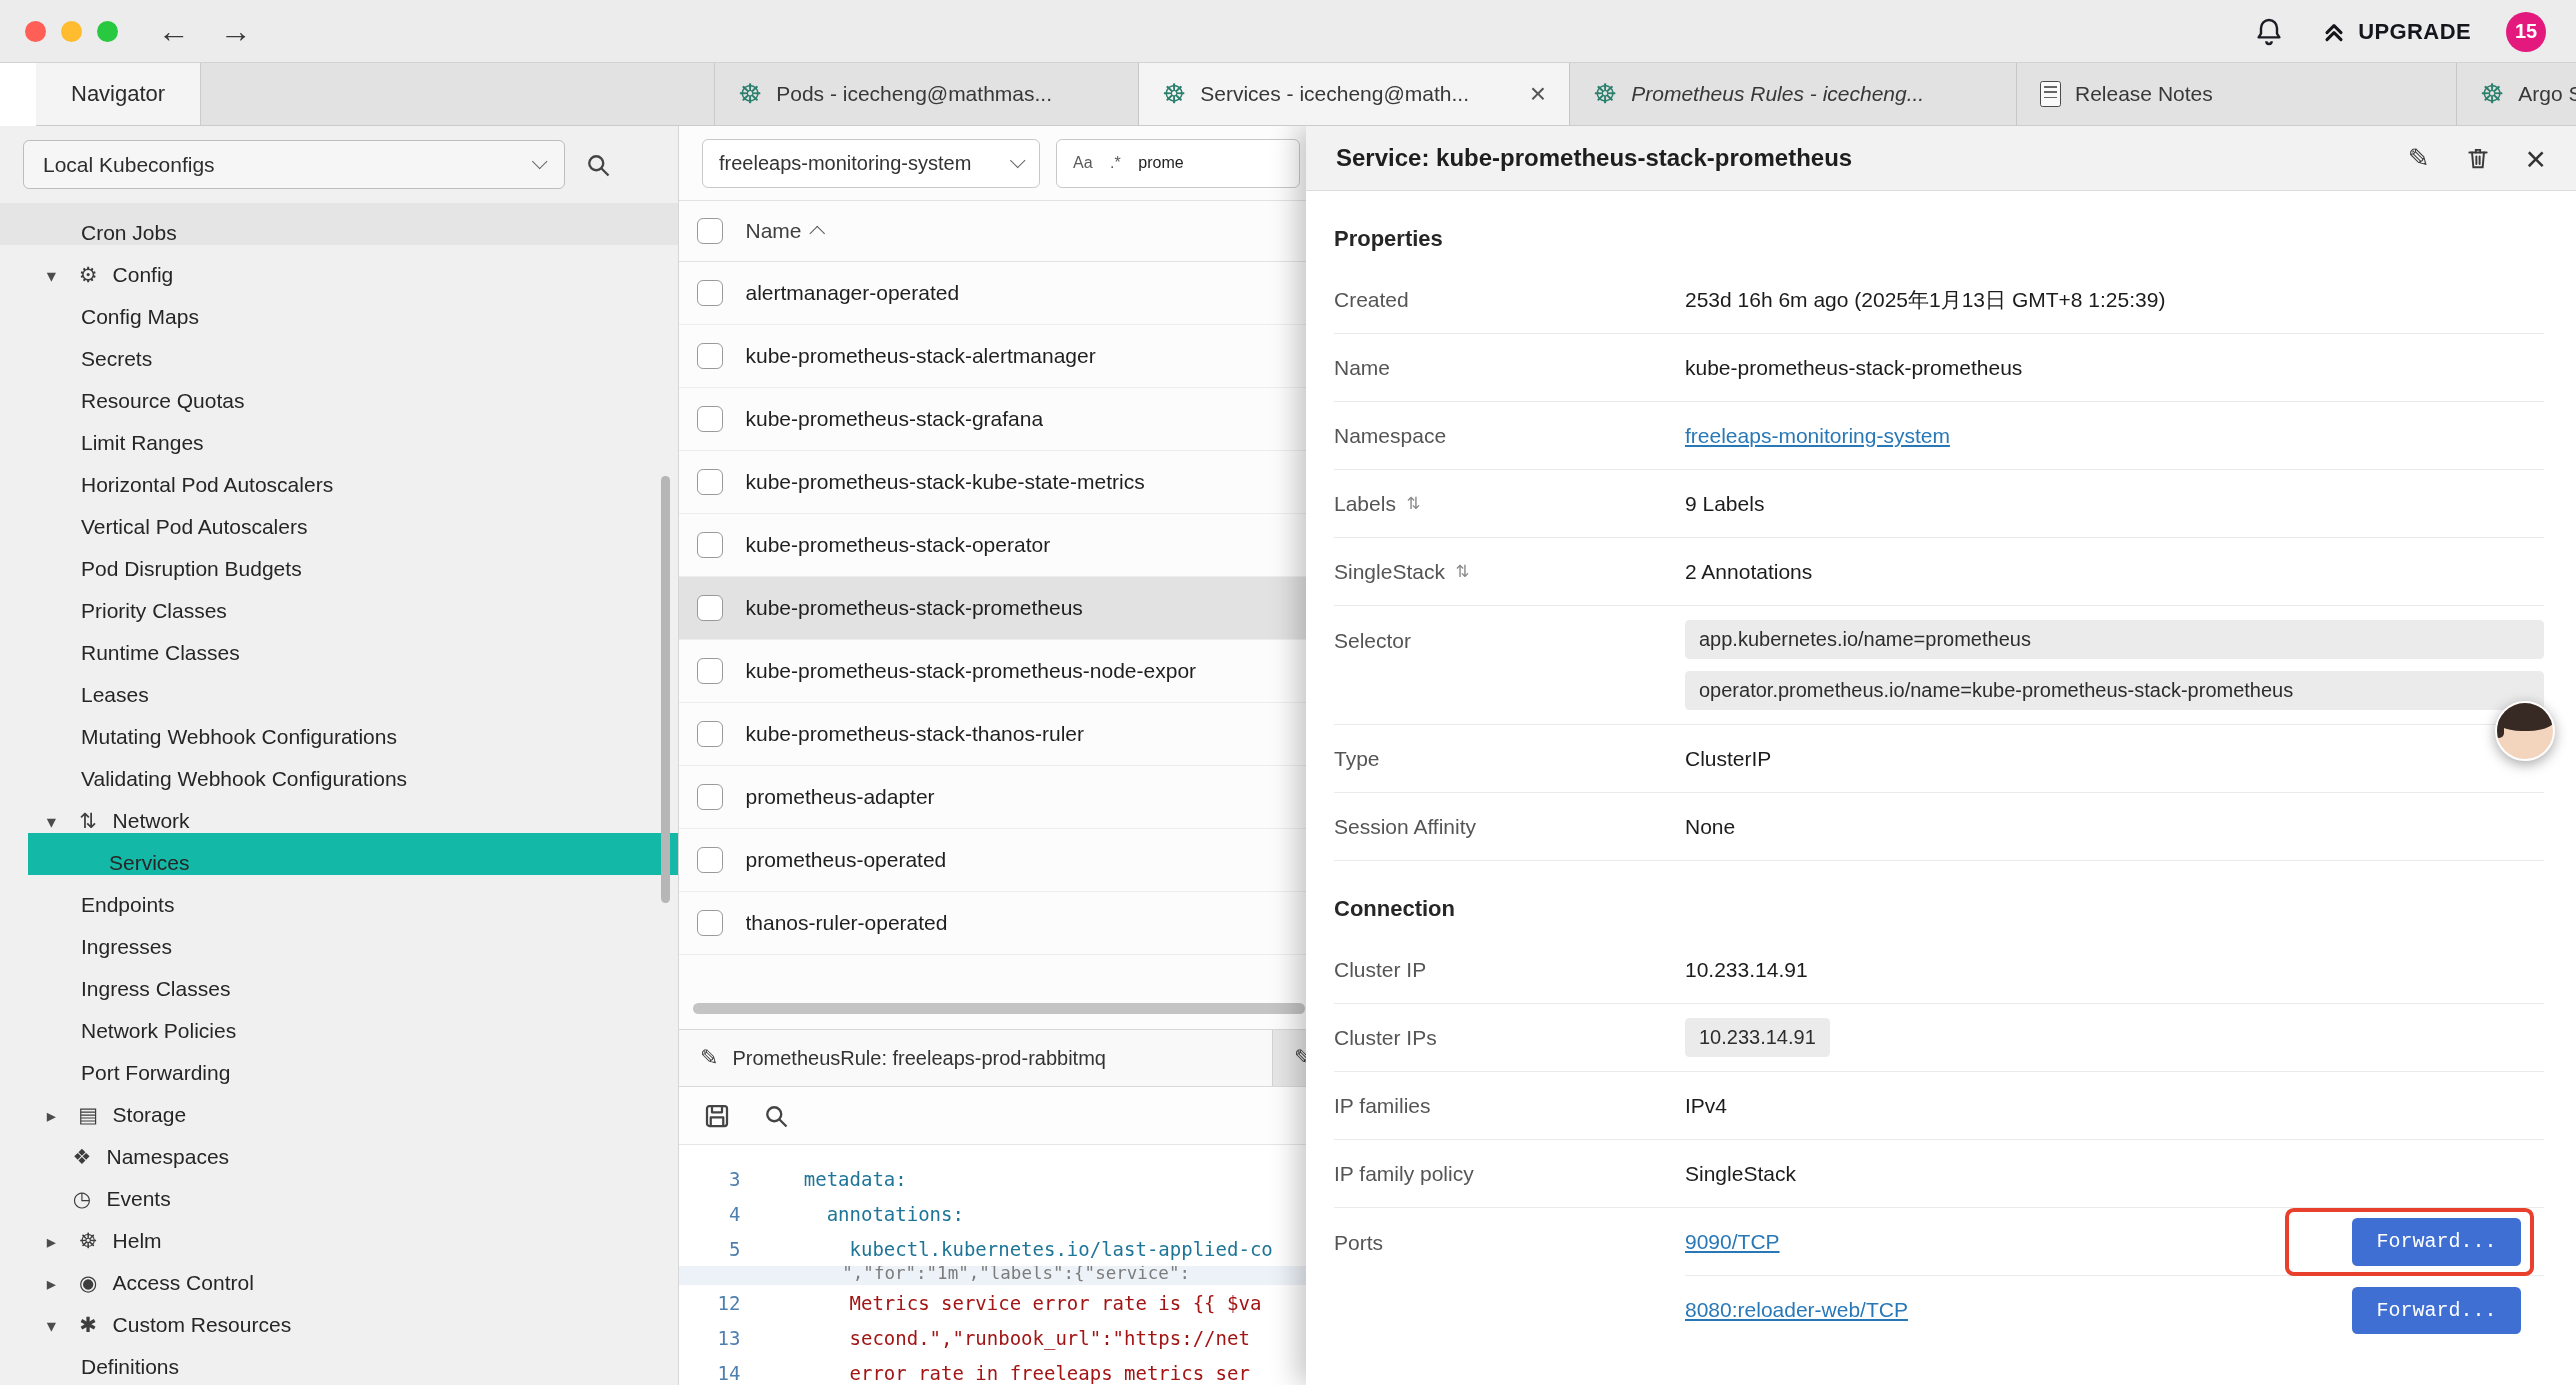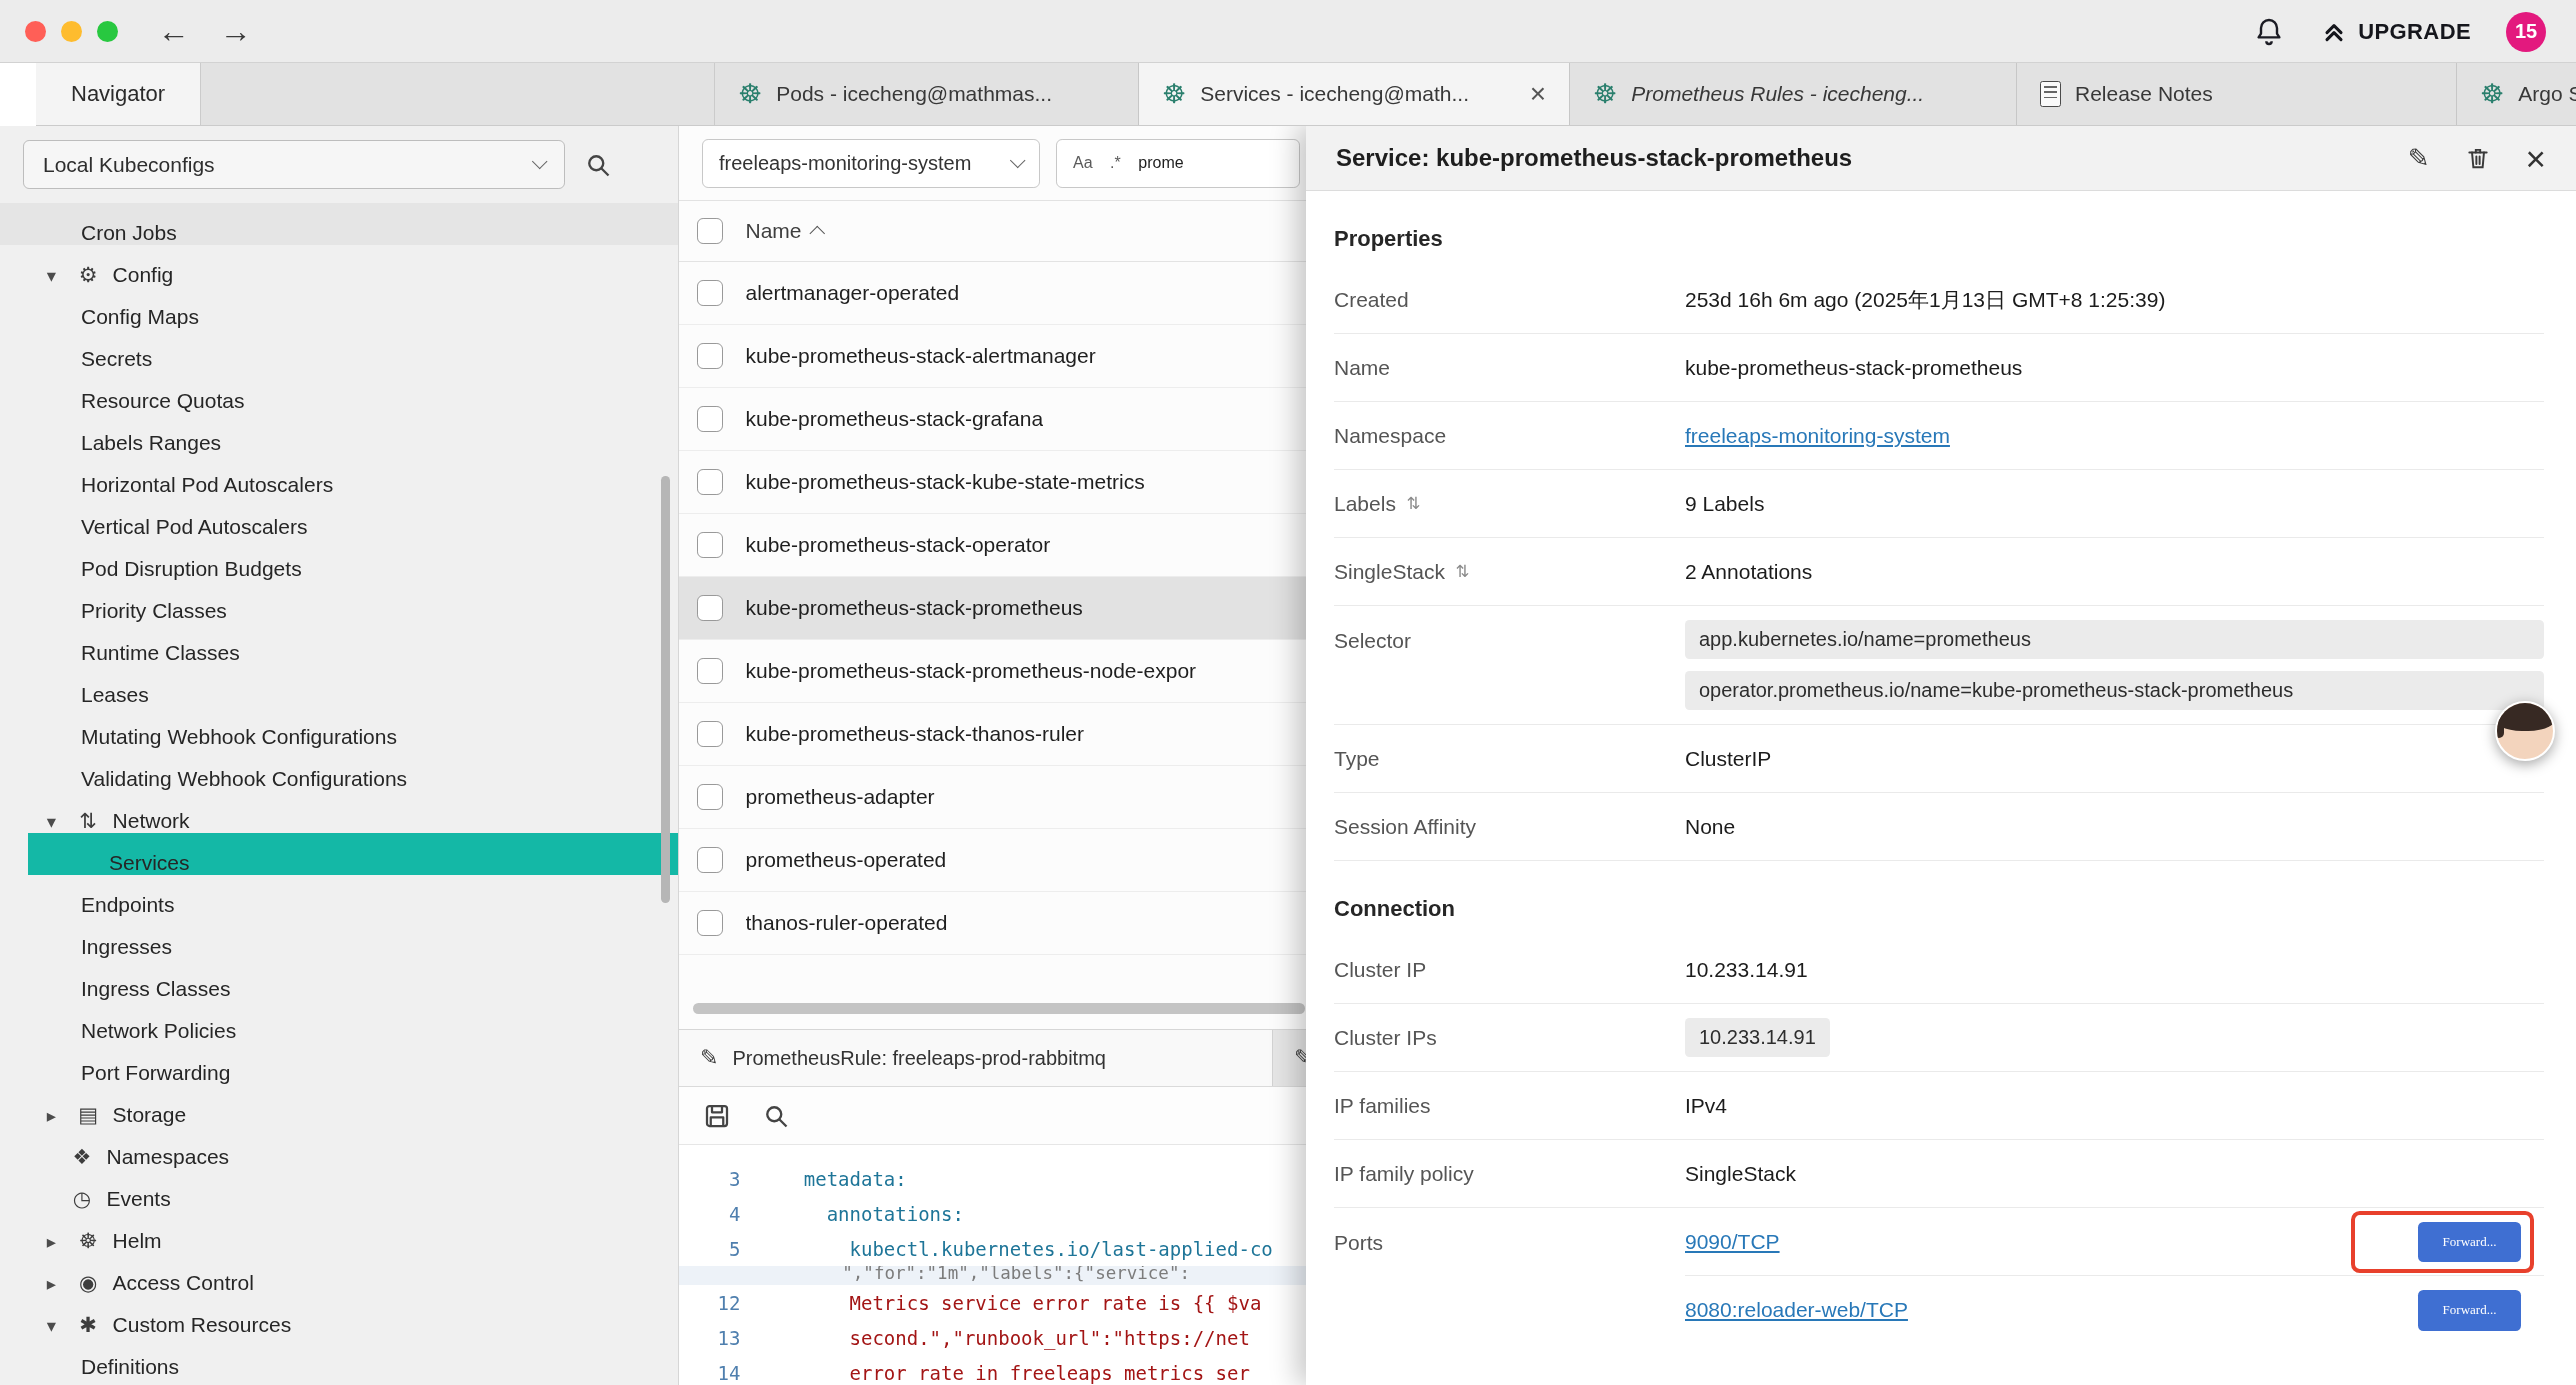--- a/index.html
+++ b/index.html
@@ -104,21 +104,21 @@
   .sorticon{color:#8a8a8a;font-size:16.7px;margin-left:10.5px;}
   .drow.tall{align-items:flex-start;padding:14px 0;}
   .drow.tall .dlabel{padding-top:8.8px;}
   .stackcol{display:flex;flex-direction:column;gap:12.3px;}
   .ports-row{border-bottom:none;align-items:flex-start;min-height:0;}
   .ports-row .dlabel{padding-top:23px;}
   .ports-col{flex:1;display:flex;flex-direction:column;}
   .port-line{height:68px;display:flex;align-items:center;justify-content:space-between;border-bottom:0.9px solid #eaeaea;}
   .port-line:last-child{border-bottom:none;}
   .fwd-wrap{position:relative;display:inline-flex;margin-right:23px;}
-  .fwd-btn{background:#3f6fd2;color:#fff;border:none;border-radius:5.3px;font-size:13px;padding:12.3px 24.6px;font-family:Liberation Serif, serif;cursor:pointer;margin-left:28px;}
+  .fwd-btn{background:#3f6fd2;color:#fff;border:none;border-radius:5.3px;font-size:20px;padding:12.3px 24.6px;font-family:Liberation Mono, monospace;cursor:pointer;margin-left:28px;}
   .hl-ring{position:absolute;left:-39px;right:-13px;top:-10.5px;bottom:-10.5px;border:4.4px solid #e8402c;border-radius:8.8px;pointer-events:none;}
 
   
   .avatar{position:absolute;left:2495px;top:701px;width:60px;height:60px;border-radius:50%;background:#f3d4bd;border:2.6px solid #fff;box-shadow:0 3.5px 12.3px rgba(0,0,0,.35);z-index:60;overflow:hidden;}
   .avatar::before{content:"";position:absolute;left:-7px;right:-7px;top:-8.8px;height:37px;background:#3729233;}
   .avatar .hair{position:absolute;left:-5.3px;right:-5.3px;top:-7px;height:35px;background:#372923;border-radius:50% 50% 45% 45%;}
   .avatar .hair::after{content:"";position:absolute;left:1.8px;top:19px;width:10.5px;height:23px;background:#372923;border-radius:0 0 7px 7px;}
   svg{display:block;}
 </style>
 </head>
@@ -217,21 +217,21 @@
       <div class="tree-item child">
 
         <span class="tw-label">Secrets</span>
       </div>
       <div class="tree-item child">
 
         <span class="tw-label">Resource Quotas</span>
       </div>
       <div class="tree-item child">
 
-        <span class="tw-label">Labels Ranges</span>
+        <span class="tw-label">Limit Ranges</span>
       </div>
       <div class="tree-item child">
 
         <span class="tw-label">Horizontal Pod Autoscalers</span>
       </div>
       <div class="tree-item child">
 
         <span class="tw-label">Vertical Pod Autoscalers</span>
       </div>
       <div class="tree-item child">

